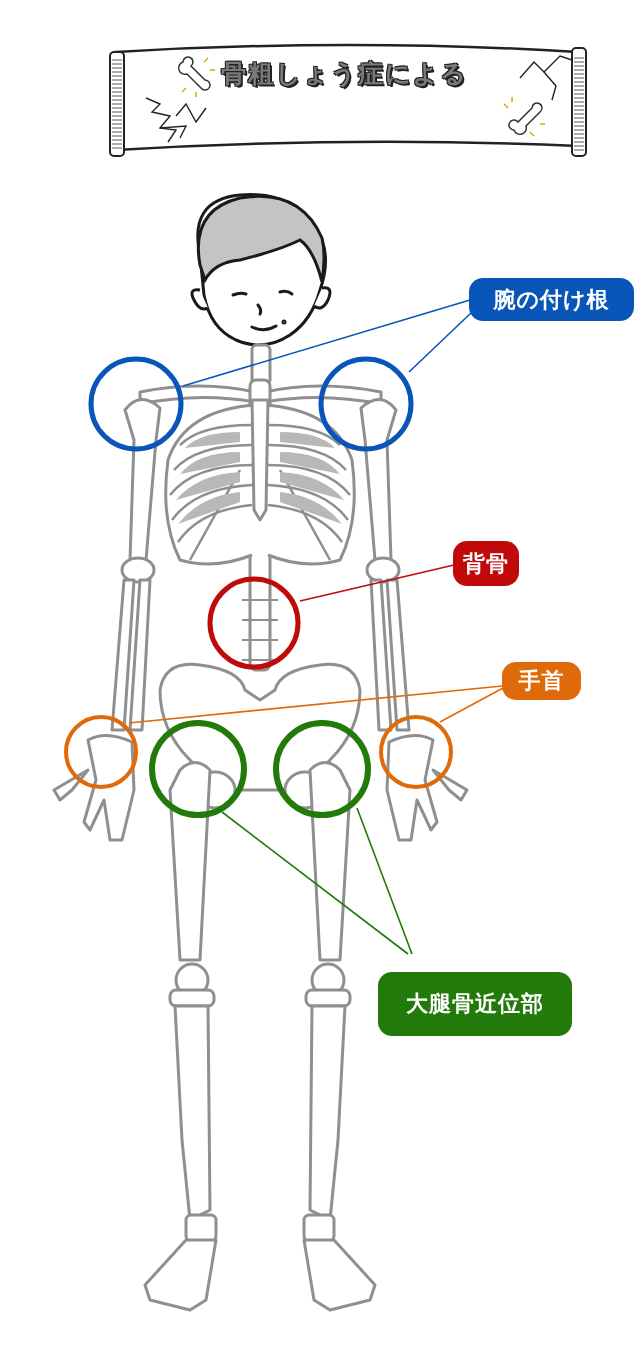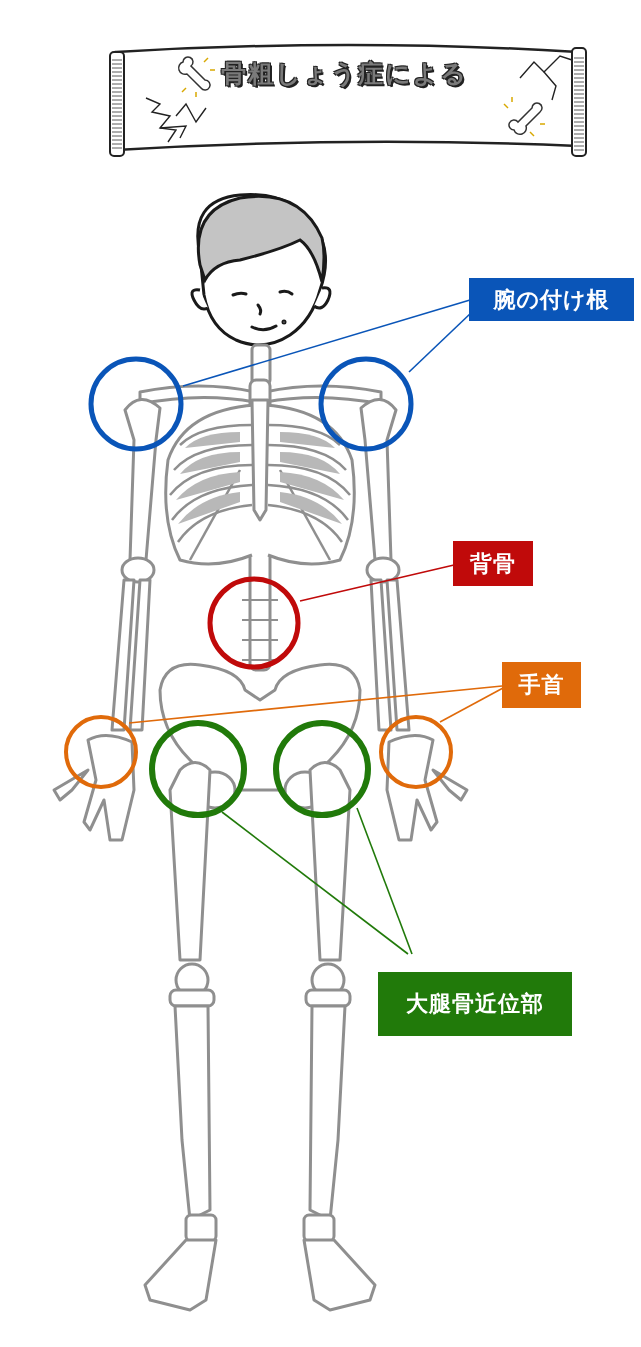--- a/index.html
+++ b/index.html
@@ -5,26 +5,26 @@
     html, body { margin: 0; padding: 0; background: #ffffff; }
     body { width: 641px; height: 1347px; position: relative; overflow: hidden;
            font-family: "DejaVu Sans", sans-serif; }
     .stage { position: absolute; left: 0; top: 0; width: 641px; height: 1347px; }
     svg.art { position: absolute; left: 0; top: 0; }
     .banner-text { position: absolute; left: 0; width: 641px; text-align: center;
                    font-weight: bold; color: #7a7a7a;
                    text-shadow: -1px -1px 0 #222, 1px -1px 0 #222, -1px 1px 0 #222, 1px 1px 0 #222, 2px 2px 0 #222; margin-left: 24px; }
     .banner-line1 { top: 57px; font-size: 25px; letter-spacing: 2px; }
     .banner-line2 { top: 92px; font-size: 32px; letter-spacing: 8px; }
-    .label { position: absolute; color: #ffffff; font-weight: bold; border-radius: 0;
+    .label { position: absolute; color: #ffffff; font-weight: bold; border-radius: 14px;
              display: flex; align-items: center; justify-content: center;
              font-size: 22px; letter-spacing: 1px; box-sizing: border-box; }
     .label-blue { left: 469px; top: 278px; width: 165px; height: 43px; }
-    .label-red { left: 453px; top: 541px; width: 80px; height: 45px; }
-    .label-orange { left: 502px; top: 662px; width: 79px; height: 46px; }
+    .label-red { left: 453px; top: 541px; width: 66px; height: 45px; }
+    .label-orange { left: 502px; top: 662px; width: 79px; height: 38px; }
     .label-green { left: 378px; top: 972px; width: 194px; height: 64px; }
   </style>
 </head>
 <body>
 
 <div class="stage">
 
   <svg class="art" width="641" height="1347" viewBox="0 0 641 1347">
 
     <g>

